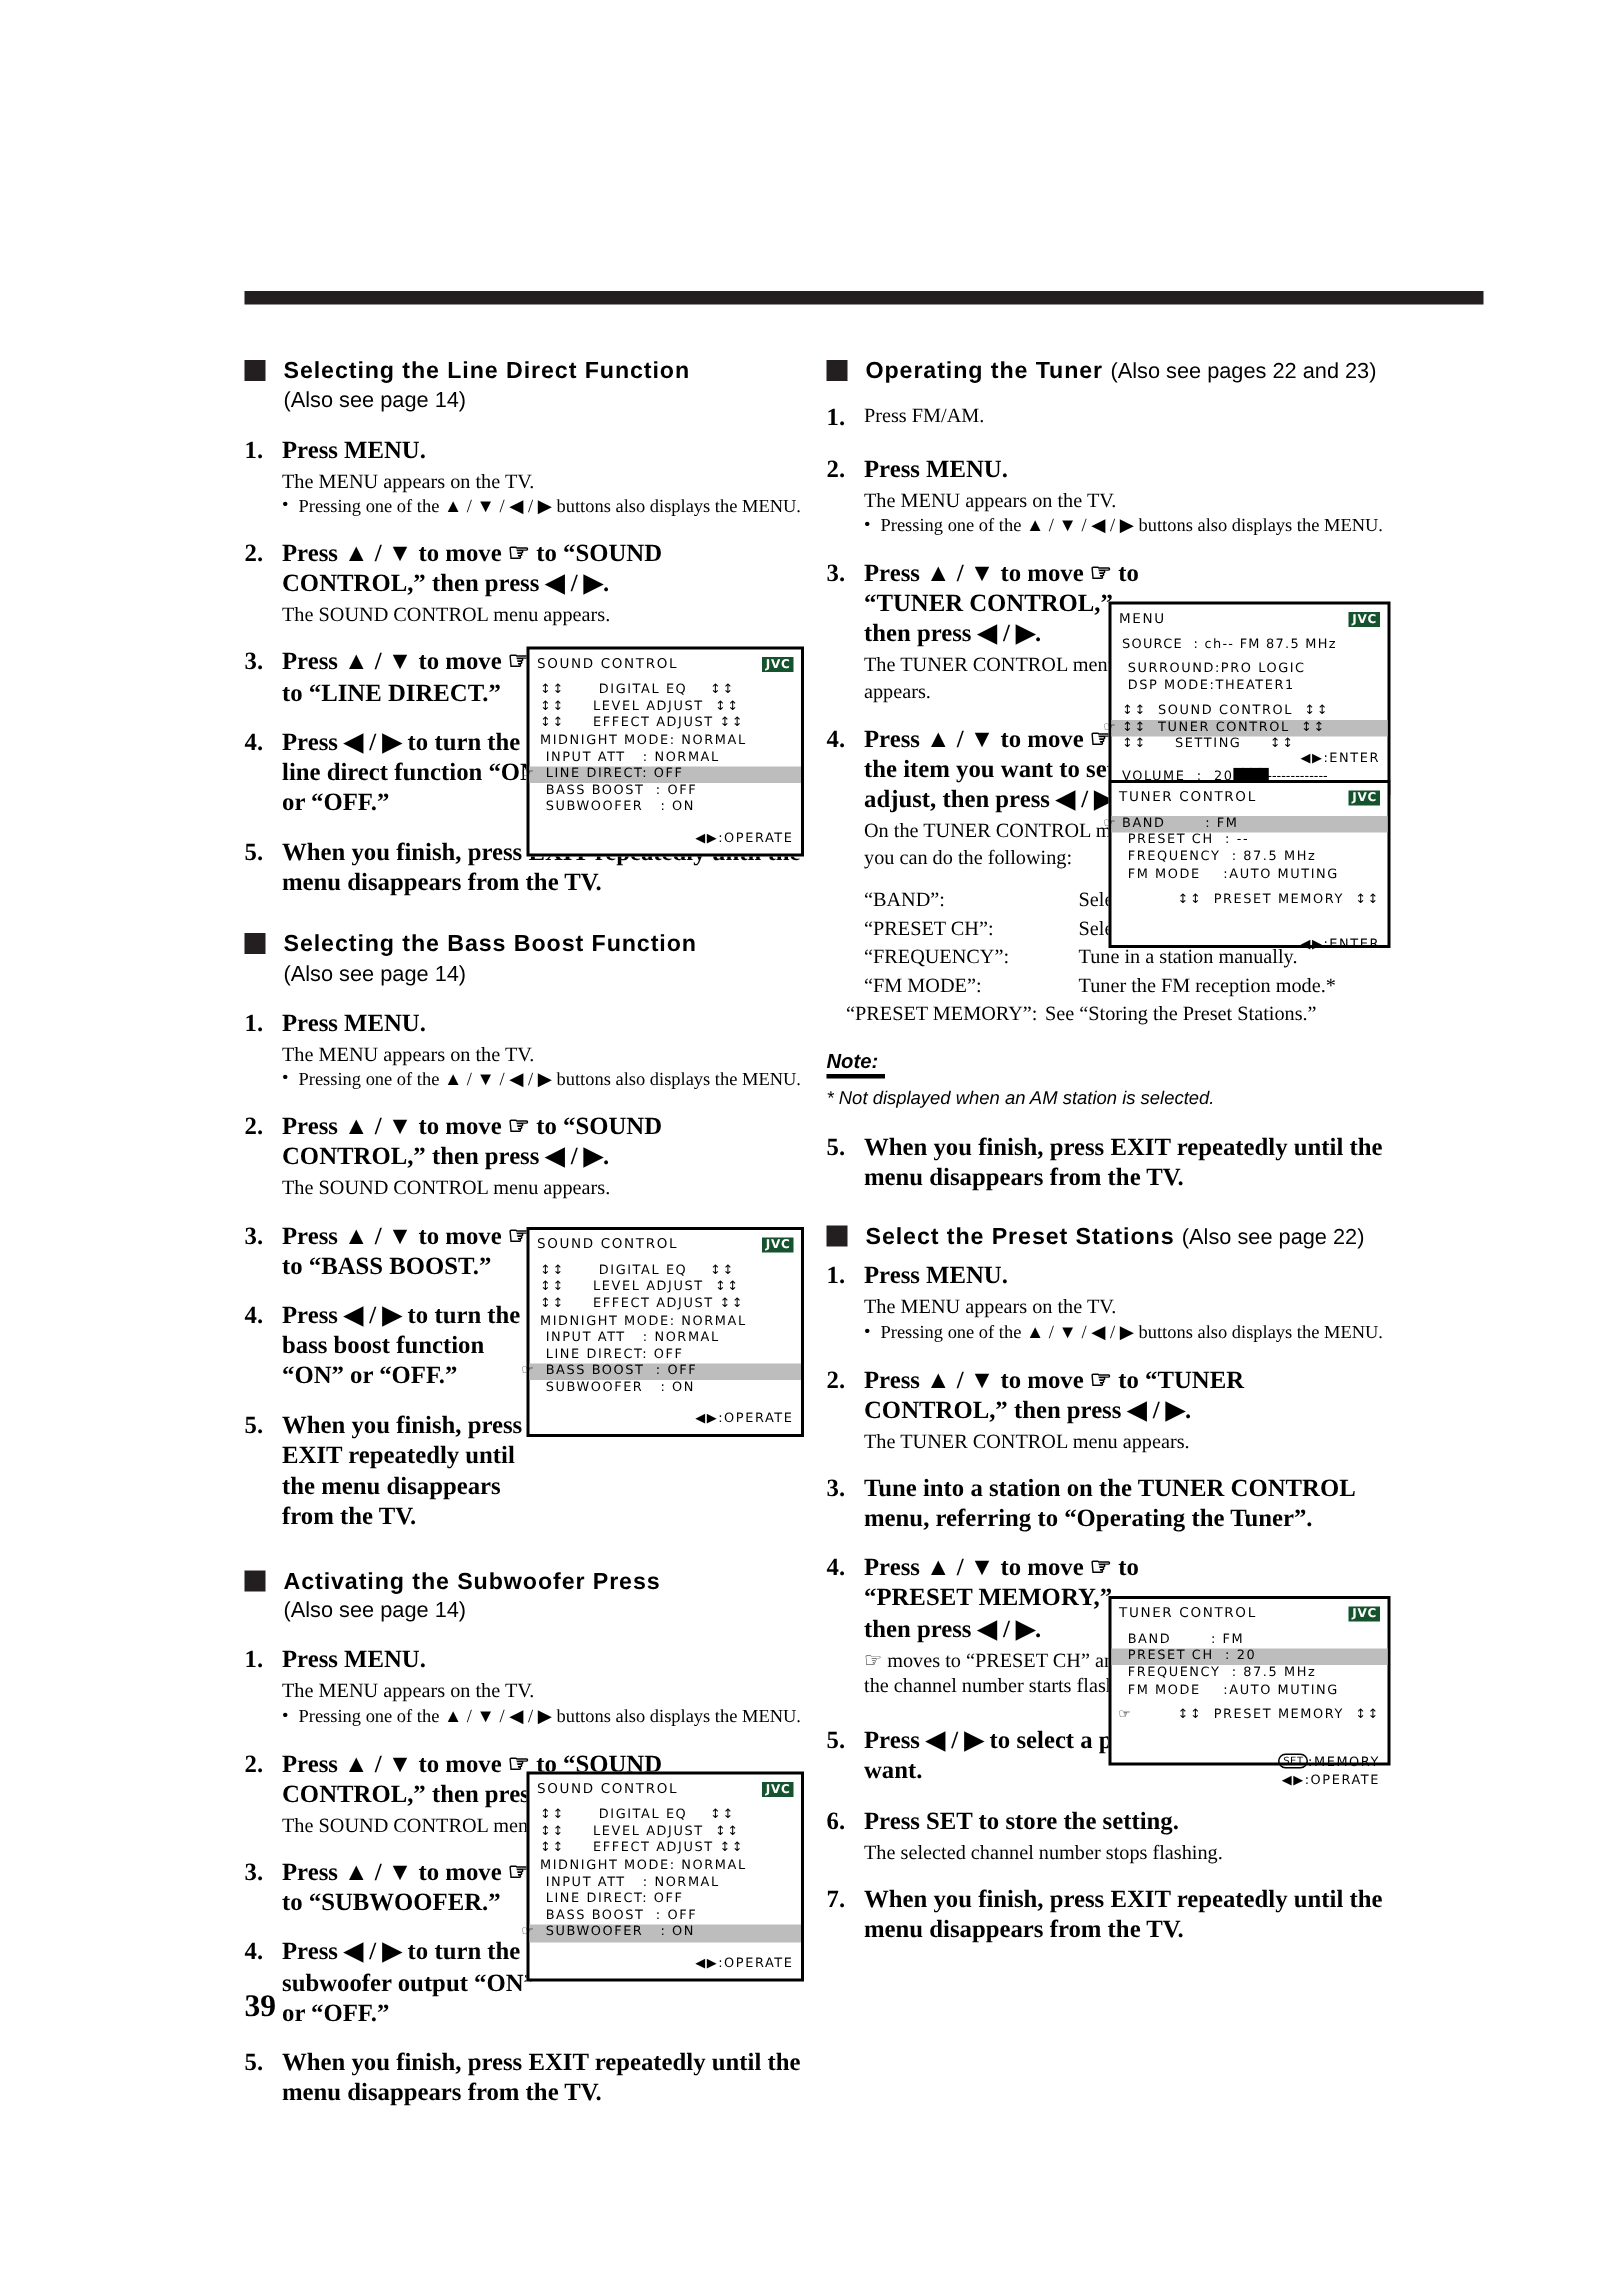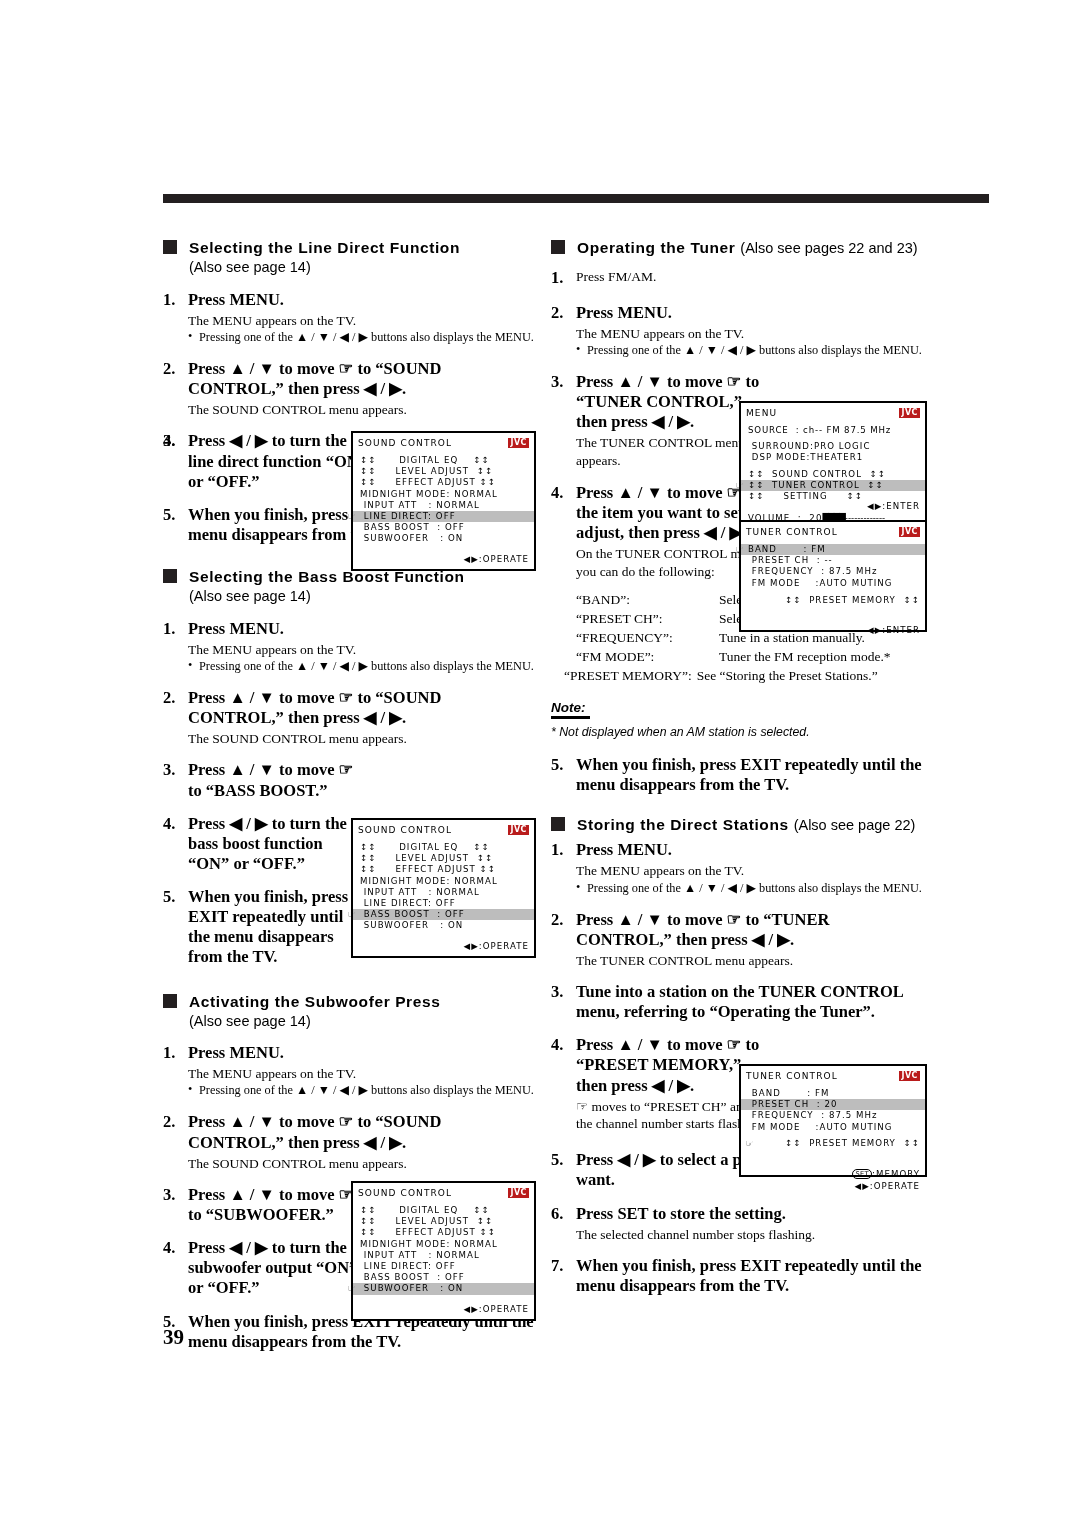--- a/index.html
+++ b/index.html
@@ -126,21 +126,21 @@
     display: flex;
     align-items: center;
     justify-content: space-between;
     font-size: 9px;
     letter-spacing: 1.1px;
     margin-bottom: 6px;
     height: 12px;
   }
   .osd-title { white-space: nowrap; }
   .jvc {
-    background: #b91c1c;
+    background: #14532d;
     color: #fff;
     font-size: 8px;
     font-weight: bold;
     letter-spacing: 0.5px;
     padding: 1px 2px 1px 2px;
     line-height: 1;
     font-family: "DejaVu Sans", sans-serif;
   }
   .osd-line {
     font-size: 8.6px;
@@ -252,20 +252,21 @@
       </div>
 
       <div class="step">
         <span class="num">2.</span>
         <p class="title">Press ▲ / ▼ to move ☞ to “SOUND CONTROL,” then press ◀ / ▶.</p>
         <p class="body">The SOUND CONTROL menu appears.</p>
       </div>
 
       <div class="step wrapcol">
         <span class="num">3.</span>
+        <p class="title">Press ▲ / ▼ to move ☞ to “LINE DIRECT.”</p>
       </div>
 
       <div class="step wrapcol">
         <span class="num">4.</span>
         <p class="title">Press ◀ / ▶ to turn the line direct function “ON” or “OFF.”</p>
       </div>
 
       <div class="step">
         <span class="num">5.</span>
         <p class="title">When you finish, press EXIT repeatedly until the menu disappears from the TV.</p>
@@ -403,21 +404,21 @@
       <p class="note-body">*  Not displayed when an AM station is selected.</p>
 
       <div class="step" style="margin-top:14px;">
         <span class="num">5.</span>
         <p class="title">When you finish, press EXIT repeatedly until the menu disappears from the TV.</p>
       </div>
     </div>
 
     <div style="margin-top:20px;">
       <p class="sec-head">
-        <span class="sq"></span><span>Storing the Direct Stations</span>
+        <span class="sq"></span><span>Select the Preset Stations</span>
         <span class="alsosee">(Also see page 22)</span>
       </p>
 
       <div class="step tight" style="margin-top:6px;">
         <span class="num">1.</span>
         <p class="title">Press MENU.</p>
         <p class="body">The MENU appears on the TV.</p>
         <p class="bullet">Pressing one of the ▲ / ▼ / ◀ / ▶ buttons also displays the MENU.</p>
       </div>
 

